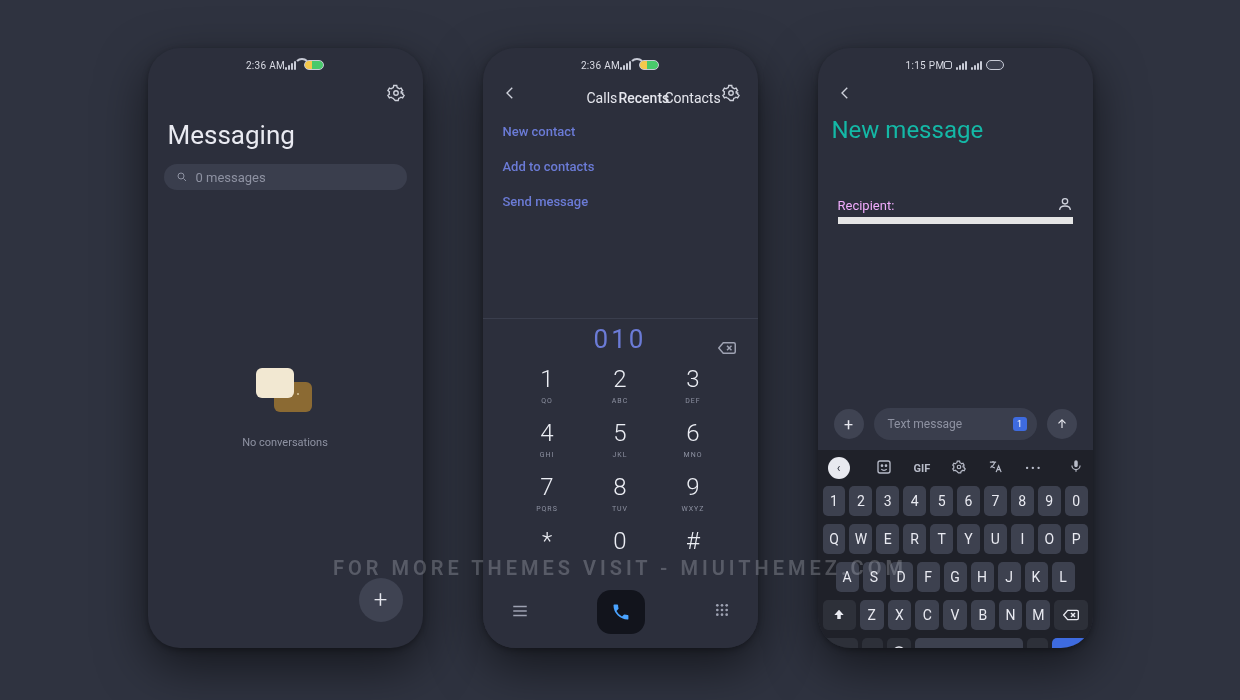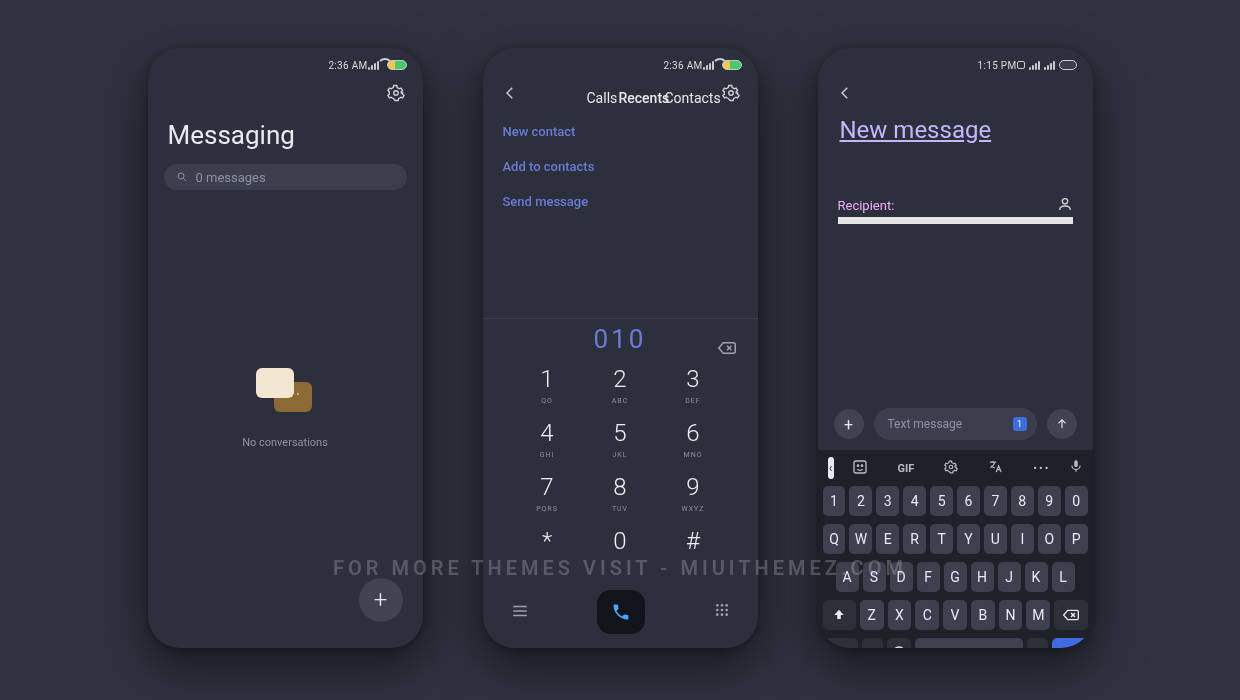--- a/index.html
+++ b/index.html
@@ -22,21 +22,21 @@
     border-radius: 32px;
     background: #2c2f3c;
     box-shadow: 0 18px 50px rgba(0,0,0,.55), 0 2px 6px rgba(0,0,0,.3);
     position: relative;
     overflow: hidden;
     color: #cfd2dc;
   }
   
   .status {
     height: 22px;
-    display: flex; justify-content: flex-end; align-items: center;
+    display: flex; justify-content: center; align-items: center;
     padding: 0 16px; margin-top: 6px;
     font-size: 10px; letter-spacing: .3px;
     color: #dadce5;
   }
   .status .right { display: flex; align-items: center; gap: 4px; }
   .bars { display:inline-flex; align-items:flex-end; gap:1px; }
   .bars span { width:2px; background:#c8cbd6; border-radius:1px; }
   .bars span:nth-child(1){height:3px}.bars span:nth-child(2){height:5px}
   .bars span:nth-child(3){height:7px}.bars span:nth-child(4){height:9px}
   .wifi {
@@ -128,21 +128,21 @@
     display:flex; align-items:center; justify-content:space-between; padding:0 28px;
   }
   .callbtn{
     width:48px;height:44px;border-radius:14px;background:#12141c;
     display:flex;align-items:center;justify-content:center;
   }
   .callbtn svg{width:20px;height:20px;fill:#4aa3ff;}
   .gridbtn, .hamb{ color:#9ea2b2; }
 
   
-  .p3 .big-title{ padding:6px 22px 18px; font-size:24px; color:#c4b5fd;text-decoration:underline;}
+  .p3 .big-title{ padding:6px 14px 18px; font-size:24px; color:#14b8a6;}
   .recipient{
     margin:32px 20px 0; height:30px;
     border-bottom:7px solid #e5e5e5;
     display:flex; align-items:center; justify-content:space-between;
     color:#f0abfc; font-size:13px;
   }
   .input-row{
     position:absolute; left:0;right:0; bottom:208px;
     display:flex; align-items:center; gap:10px; padding:0 16px;
   }
@@ -160,21 +160,21 @@
     color:#fff;font-size:9px;display:flex;align-items:center;justify-content:center;
   }
   
   .kb{
     position:absolute; left:0;right:0;bottom:0; height:198px;
     background:#1f2129; padding-top:4px;
   }
   .kb-tool{
     height:28px;display:flex;align-items:center;gap:18px;padding:0 10px;justify-content:space-between;
   }
-  .kb-tool .mid{display:flex;align-items:center;gap:30px;color:#b8bcc9;font-size:11px;}
+  .kb-tool .mid{display:flex;align-items:center;gap:22px;color:#b8bcc9;font-size:11px;}
   .chev{ width:22px;height:22px;border-radius:11px;background:#e8e9ef;color:#2a2d39;
     display:flex;align-items:center;justify-content:center;font-size:12px;}
   .krow{ display:flex; gap:4px; padding:4px 5px; }
   .key{
     flex:1;height:30px;border-radius:5px;background:#3d414f;
     display:flex;align-items:center;justify-content:center;
     color:#e9eaf1;font-size:14px;
   }
   .key.dark{ background:#2d3039; }
   .key.wide{ flex:1.4; }

